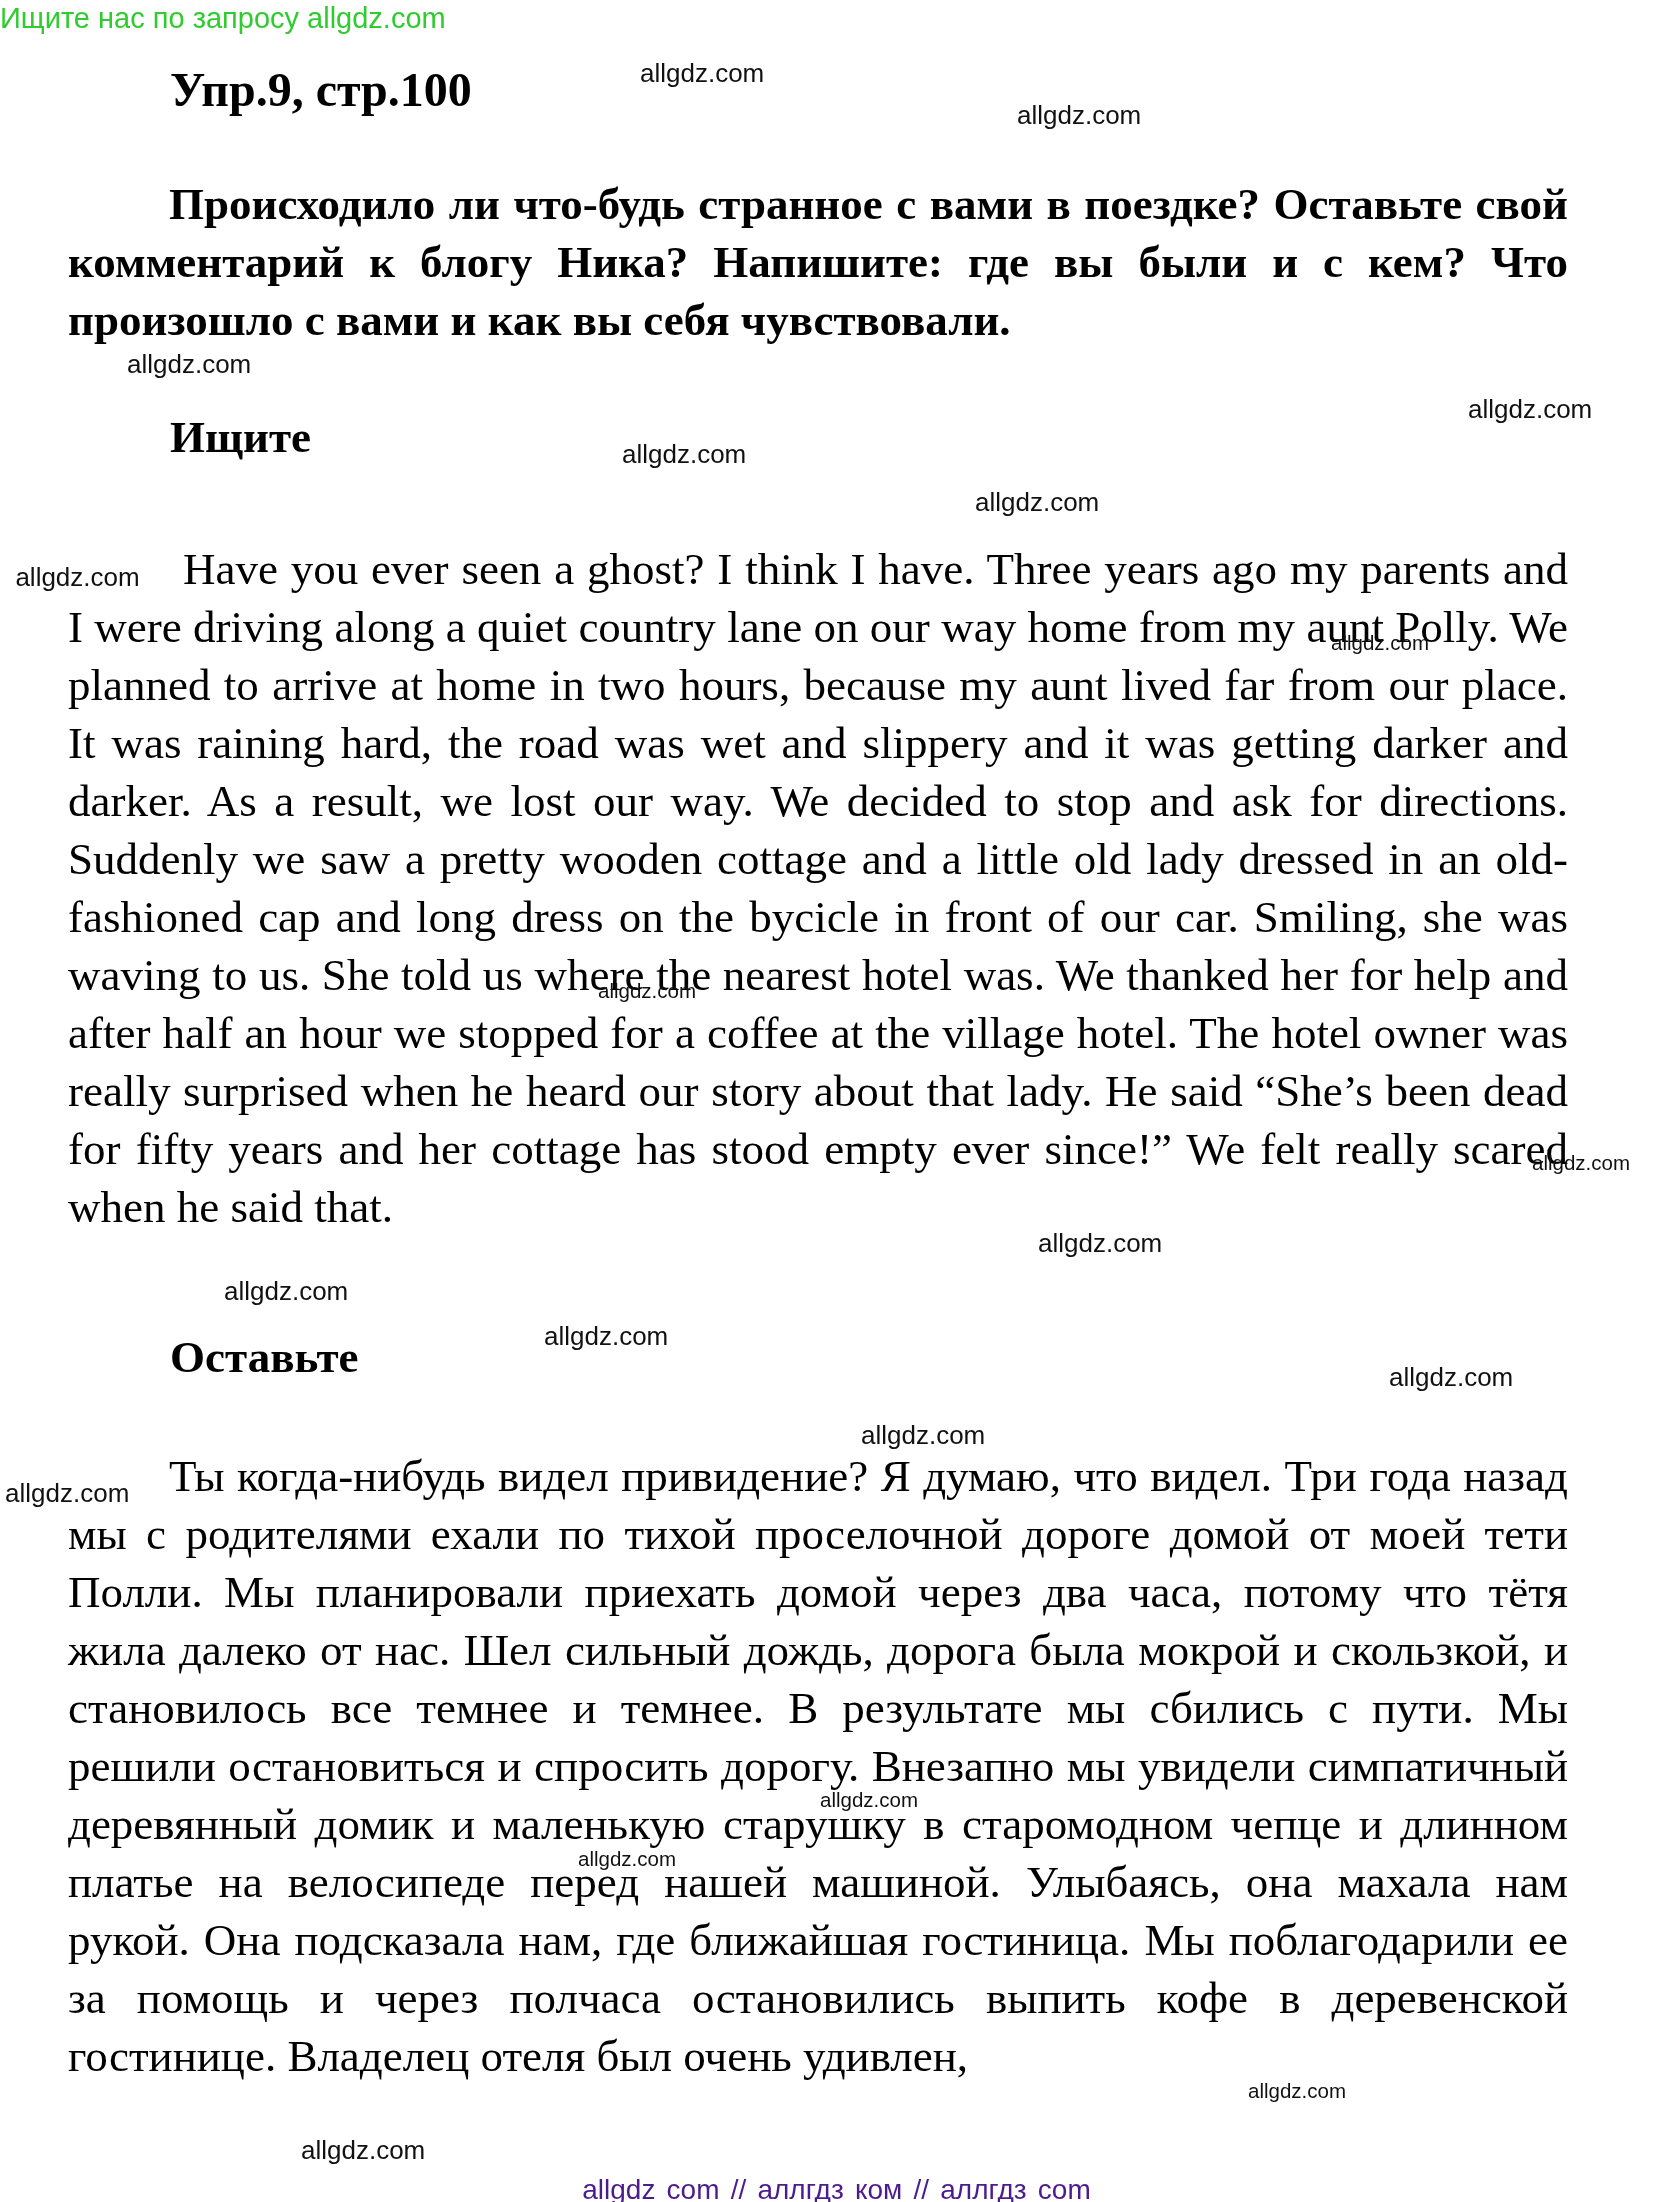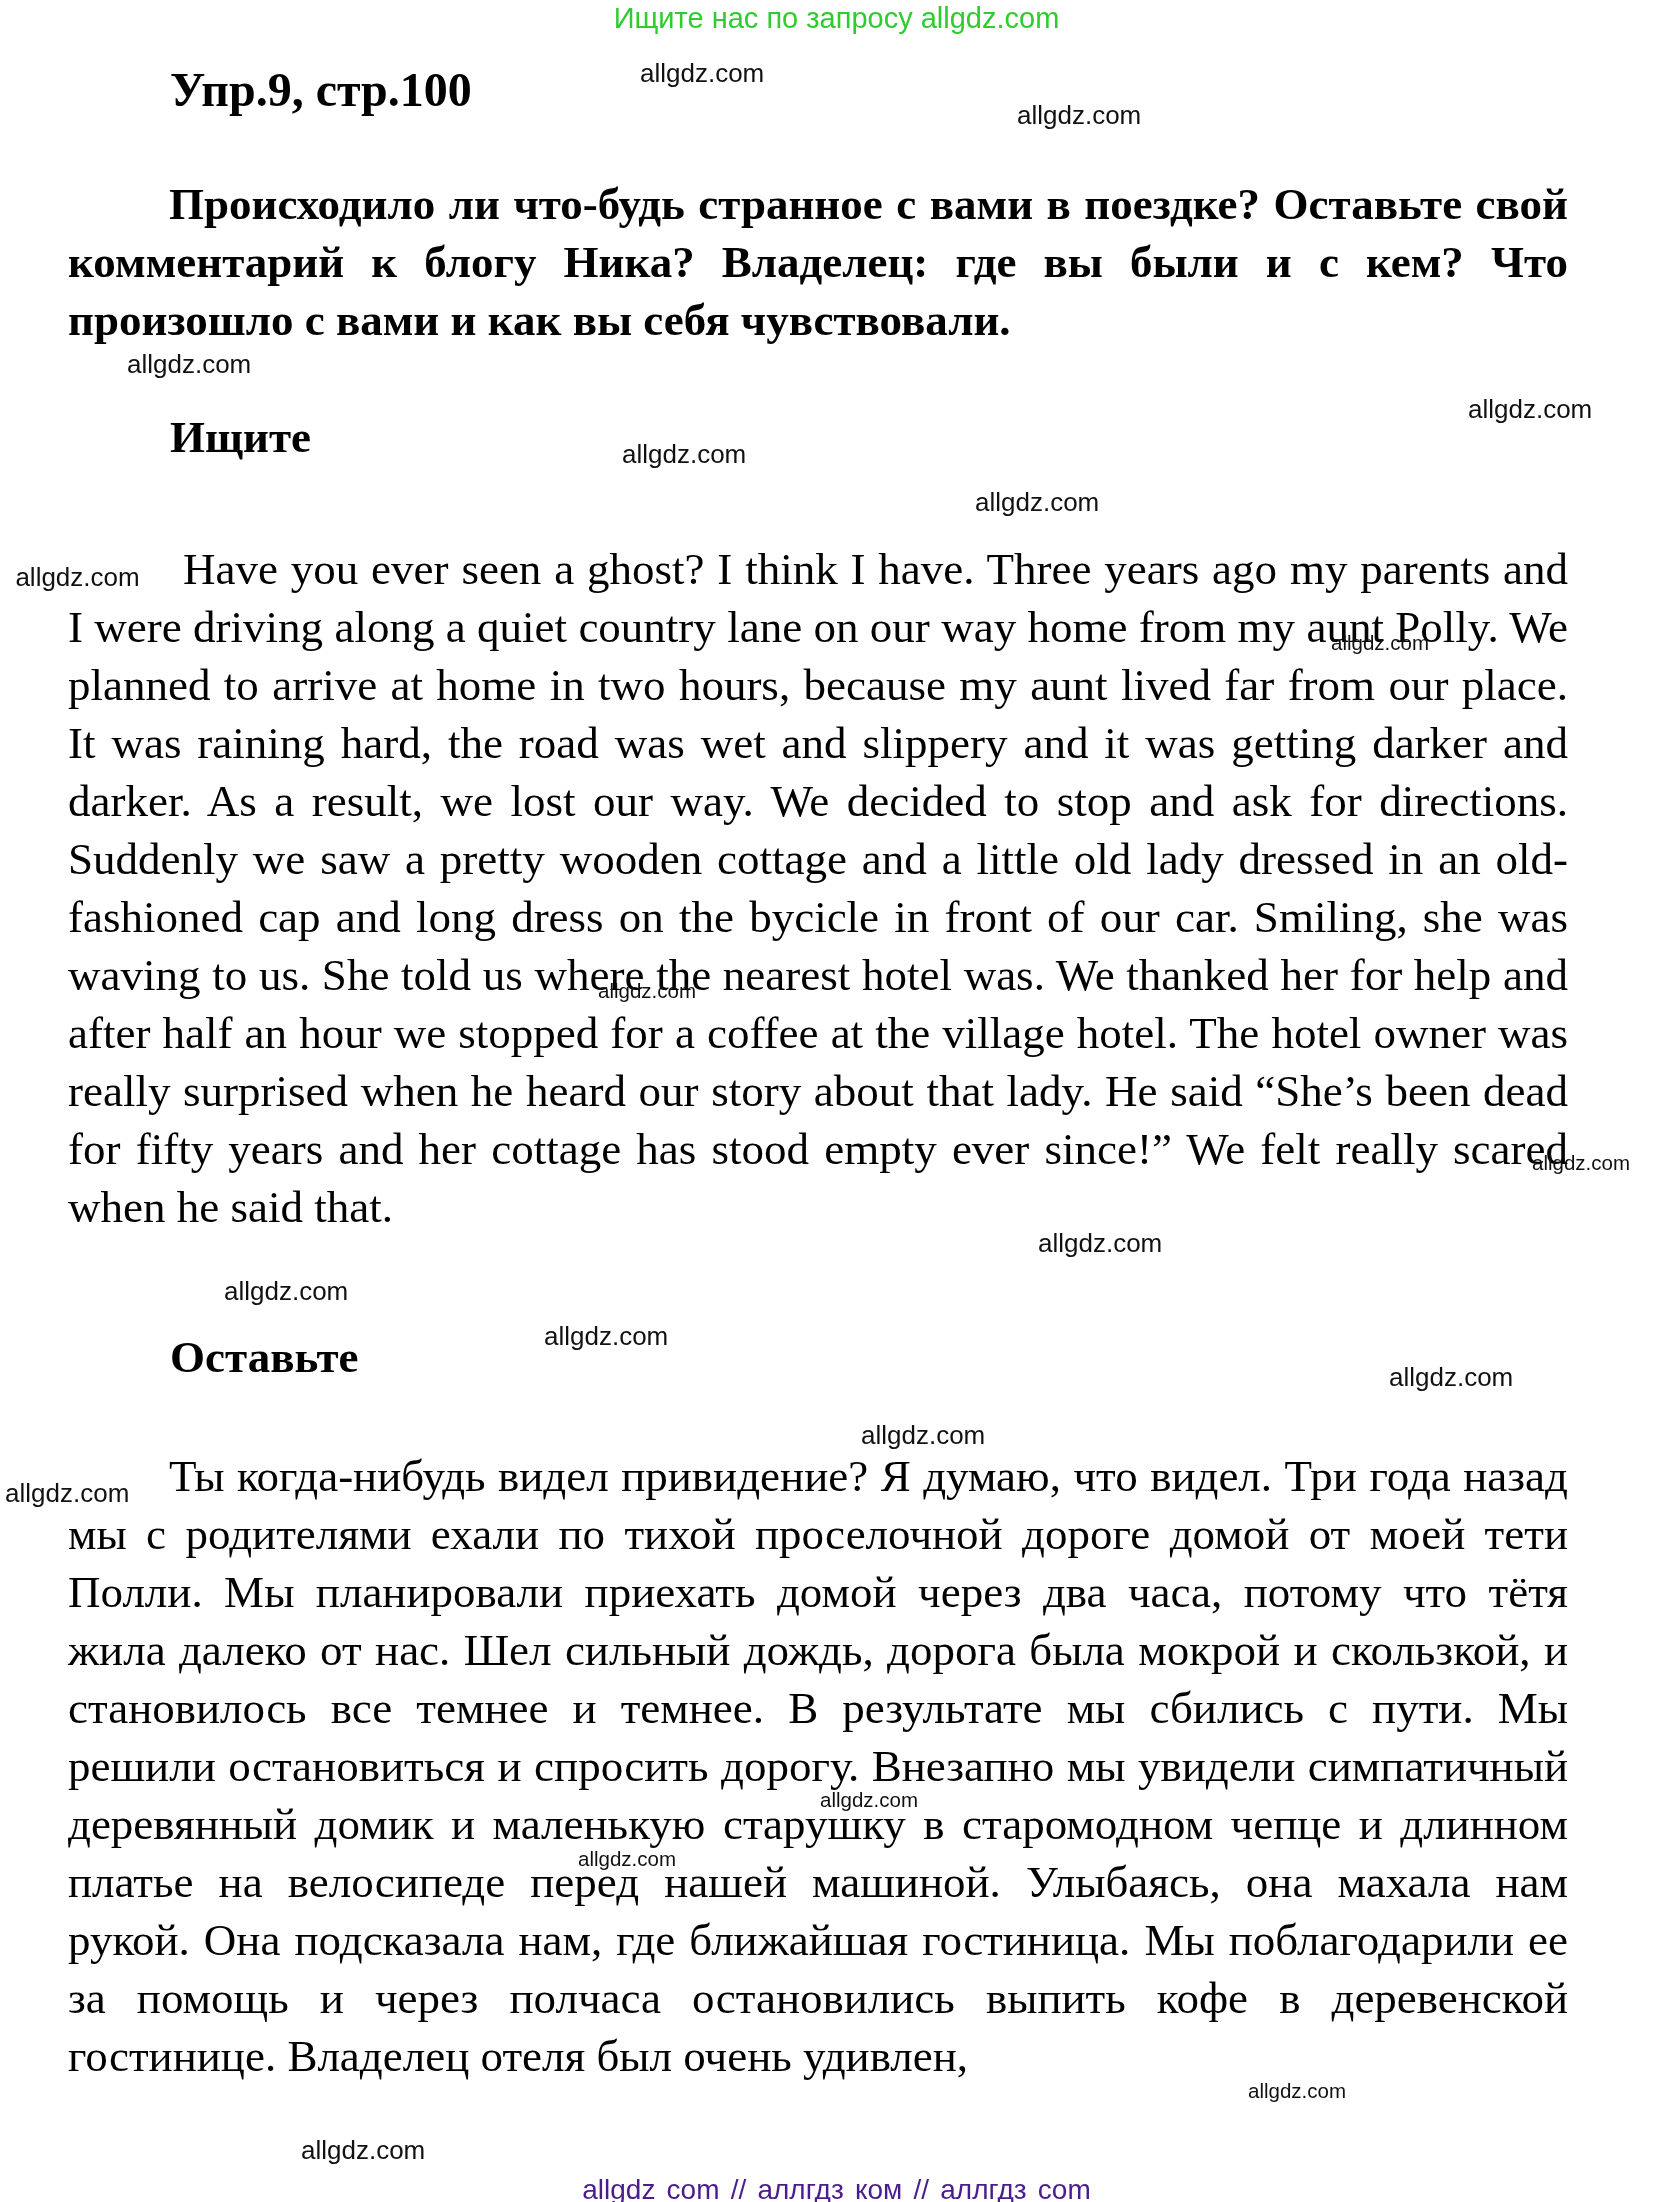--- a/index.html
+++ b/index.html
@@ -1,20 +1,20 @@
 <!DOCTYPE html>
 <html style="font-size:13.7px"><head>
   <meta charset="utf-8">
   <style>
     html, body { margin: 0; padding: 0; background: #ffffff; }
     body { width: 1673px; height: 2203px; position: relative; overflow: hidden; }
     .serif { font-family: "Liberation Serif", "DejaVu Serif", serif; color: #000; }
     .sans { font-family: "Liberation Sans", "DejaVu Sans", sans-serif; }
     #top-banner {
-      position: absolute; left: 0; right: 0; top: 1.7px; text-align: center;
+      position: absolute; left: 0; right: 0; top: 1.7px; text-align: left;
       font-size: 29px; color: #2ecc2e;
     }
     #ex-title {
       position: absolute; left: 170px; top: 62px; font-size: 48px; font-weight: bold;
     }
     .para {
       position: absolute; left: 68px; width: 1500px; text-align: justify;
       text-align-last: left;
     }
     #task {
@@ -42,21 +42,21 @@
       font-size: 28px; color: #4b1c8c; word-spacing: 3.4px;
     }
   </style>
 </head>
 <body>
 
 <div id="top-banner" class="sans">Ищите нас по запросу allgdz.com</div>
 
 <div id="ex-title" class="serif">Упр.9, стр.100</div>
 
-<div id="task" class="para serif">Происходило ли что-будь странное с вами в поездке? Оставьте свой комментарий к блогу Ника? Владелец: где вы были и с кем? Что произошло с вами и как вы себя чувствовали.</div>
+<div id="task" class="para serif">Происходило ли что-будь странное с вами в поездке? Оставьте свой комментарий к блогу Ника? Напишите: где вы были и с кем? Что произошло с вами и как вы себя чувствовали.</div>
 
 <div id="answers-heading" class="heading serif">Ищите</div>
 
 <div id="answer-text" class="para serif">Have you ever seen a ghost? I think I have. Three years ago my parents and I were driving along a quiet country lane on our way home from my aunt Polly. We planned to arrive at home in two hours, because my aunt lived far from our place. It was raining hard, the road was wet and slippery and it was getting darker and darker. As a result, we lost our way. We decided to stop and ask for directions. Suddenly we saw a pretty wooden cottage and a little old lady dressed in an old-fashioned cap and long dress on the bycicle in front of our car. Smiling, she was waving to us. She told us where the nearest hotel was. We thanked her for help and after half an hour we stopped for a coffee at the village hotel. The hotel owner was really surprised when he heard our story about that lady. He said “She’s been dead for fifty years and her cottage has stood empty ever since!” We felt really scared when he said that.</div>
 
 <div id="translation-heading" class="heading serif">Оставьте</div>
 
 <div id="translation-text" class="para serif">Ты когда-нибудь видел привидение? Я думаю, что видел. Три года назад мы с родителями ехали по тихой проселочной дороге домой от моей тети Полли. Мы планировали приехать домой через два часа, потому что тётя жила далеко от нас. Шел сильный дождь, дорога была мокрой и скользкой, и становилось все темнее и темнее. В результате мы сбились с пути. Мы решили остановиться и спросить дорогу. Внезапно мы увидели симпатичный деревянный домик и маленькую старушку в старомодном чепце и длинном платье на велосипеде перед нашей машиной. Улыбаясь, она махала нам рукой. Она подсказала нам, где ближайшая гостиница. Мы поблагодарили ее за помощь и через полчаса остановились выпить кофе в деревенской гостинице. Владелец отеля был очень удивлен,</div>
 
 <div id="watermarks">

